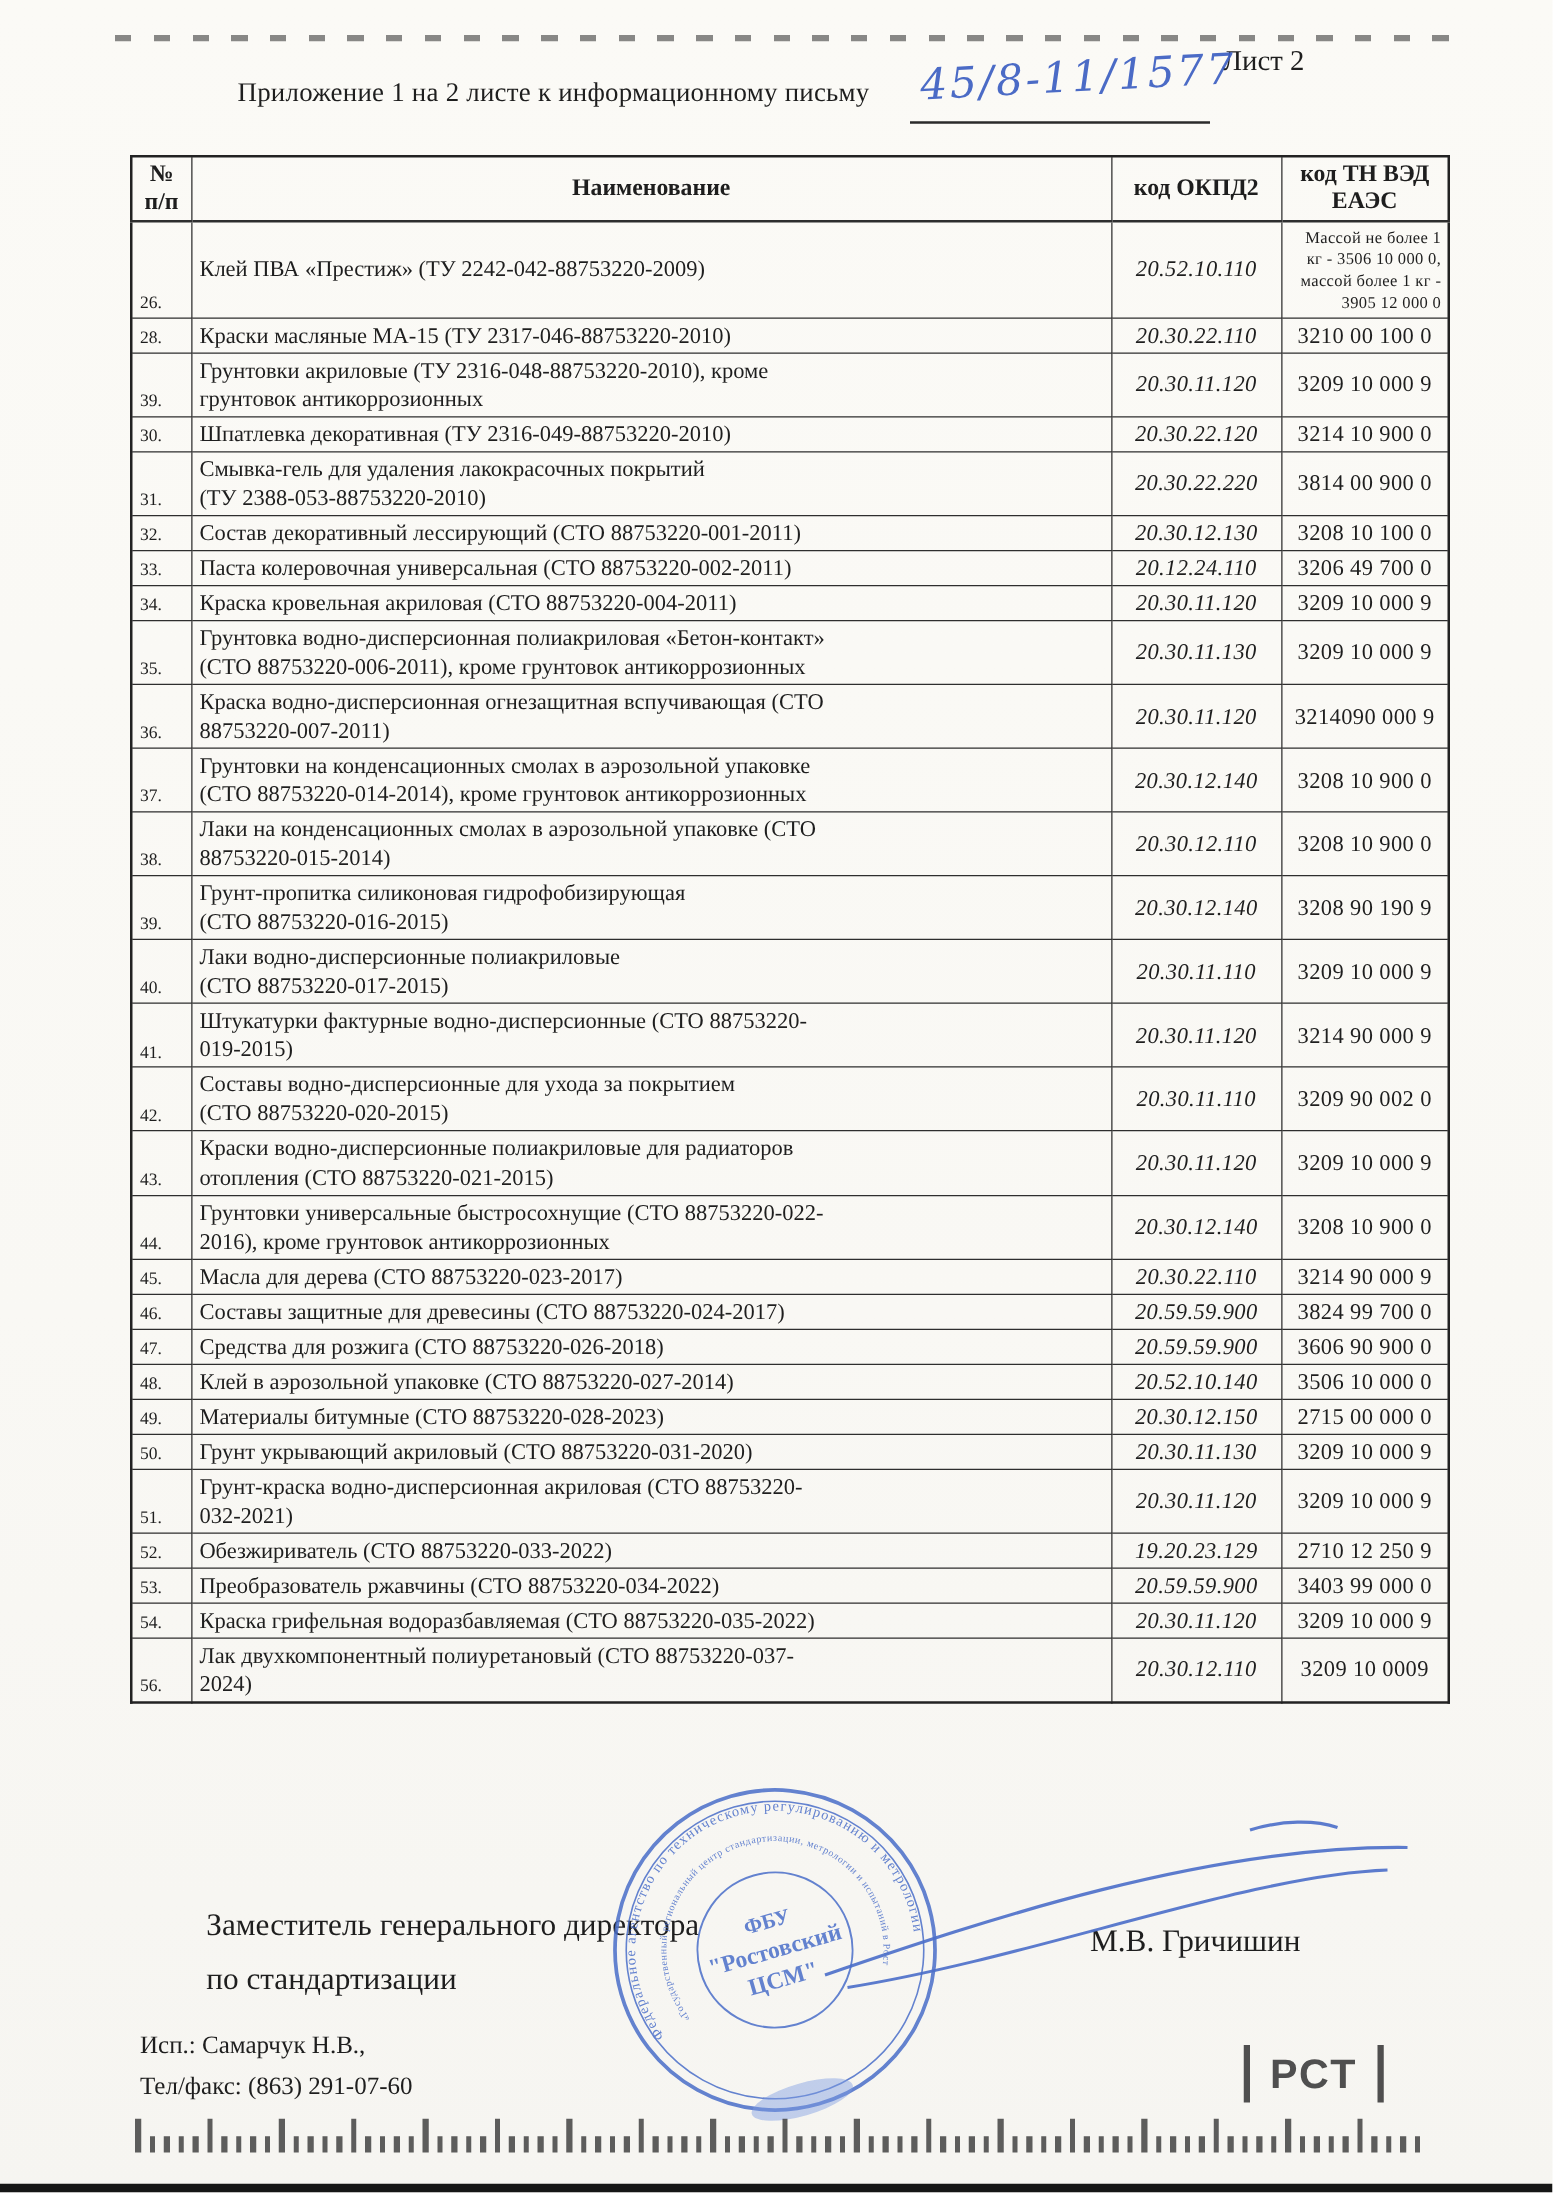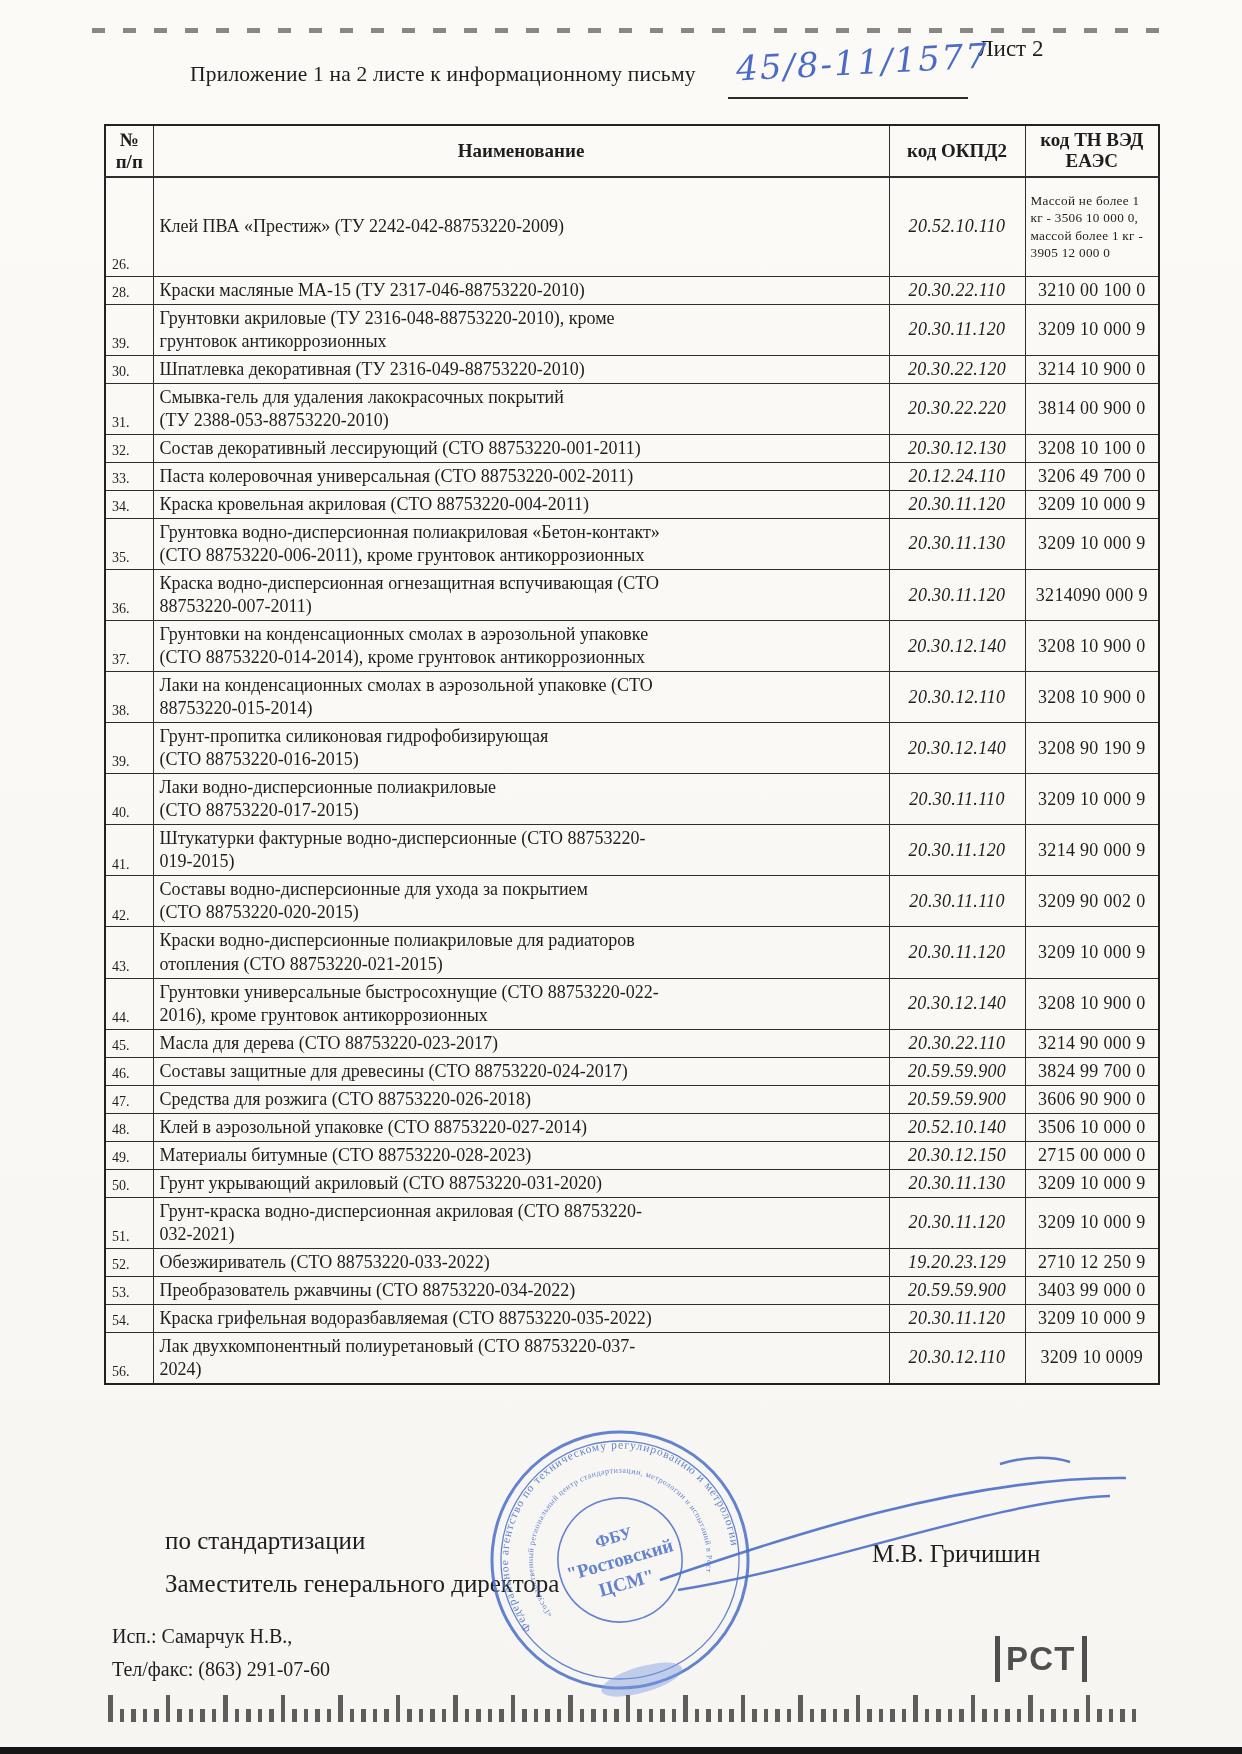--- a/index.html
+++ b/index.html
@@ -34,37 +34,37 @@
   }
   table.doc{border:2.5px solid #222;}
   table.doc thead th{
     font-weight:bold;text-align:center;vertical-align:middle;
     height:46px;font-size:19px;line-height:1.1;border-bottom-width:2px;
   }
   td.c-num{vertical-align:bottom;text-align:left;padding-left:8px;font-size:14px;font-family:Liberation Serif, serif;}
   td.c-name{vertical-align:middle;text-align:left;padding-left:10px;white-space:pre-line;}
   td.c-okpd2{vertical-align:middle;text-align:center;letter-spacing:.3px;font-style:italic;}
   td.c-tnved{vertical-align:middle;text-align:center;letter-spacing:.3px;}
-  td.c-tnved.small{font-size:13.2px;text-align:left;line-height:1.32;padding:14px 5px;}
+  td.c-tnved.small{font-size:13.2px;text-align:right;line-height:1.32;padding:3px 5px;}
   .num-stack{display:flex;flex-direction:column;gap:1px;}
 
   
   .deputy{top:1520px;left:165px;font-size:25px;line-height:1.7;}
   .signer{top:1540px;left:872px;font-size:25px;}
   .executor{top:1625px;left:112px;font-size:20px;}
   .phone{top:1658px;left:112px;font-size:20px;}
 
   .ruler{
     top:1692px;left:108px;width:1060px;height:30px;
     display:flex;align-items:flex-end;gap:7px;opacity:.82;
   }
   .tick{width:4.5px;height:13px;background:#3c3c3c;flex:0 0 auto;}
   .tick.tall{height:27px;}
 
-  .rst{top:1636px;left:995px;display:flex;align-items:center;gap:6px;opacity:.85;}
+  .rst{top:1636px;left:995px;display:flex;align-items:center;gap:16px;opacity:.85;}
   .rst .bar{width:5px;height:46px;background:#333;}
   .rst .txt{font-size:33px;font-weight:bold;letter-spacing:2px;color:#333;
             font-family:"Liberation Sans","DejaVu Sans",sans-serif;}
 
   .stamp{top:1418px;left:478px;width:284px;height:284px;transform:rotate(-16deg);opacity:.85;}
   .signature{top:1448px;left:648px;width:510px;height:160px;}
 
   .bottom-edge{left:0;bottom:0;width:1242px;height:7px;background:#161616;}
 </style>
 </head>
@@ -283,22 +283,22 @@
         <td class="c-num">56.</td>
         <td class="c-name">Лак двухкомпонентный полиуретановый (СТО 88753220-037-
 2024)</td>
         <td class="c-okpd2">20.30.12.110</td>
         <td class="c-tnved">3209 10 0009</td>
       </tr>
     </tbody>
 </table>
 
 <div class="abs deputy">
+  <div>Заместитель генерального директора</div>
   <div>по стандартизации</div>
-  <div>Заместитель генерального директора</div>
 </div>
 <div class="abs signer">М.В. Гричишин</div>
 <div class="abs executor">Исп.: Самарчук Н.В.,</div>
 <div class="abs phone">Тел/факс: (863) 291-07-60</div>
 
 <div class="abs stamp">
   <svg width="284" height="284" viewBox="-142 -142 284 284">
     <defs>
       <path id="arcOuter" d="M -104,42 A 112,112 0 1 1 104,42"></path>
       <path id="arcInner" d="M -80,34 A 87,87 0 1 1 80,34"></path>

